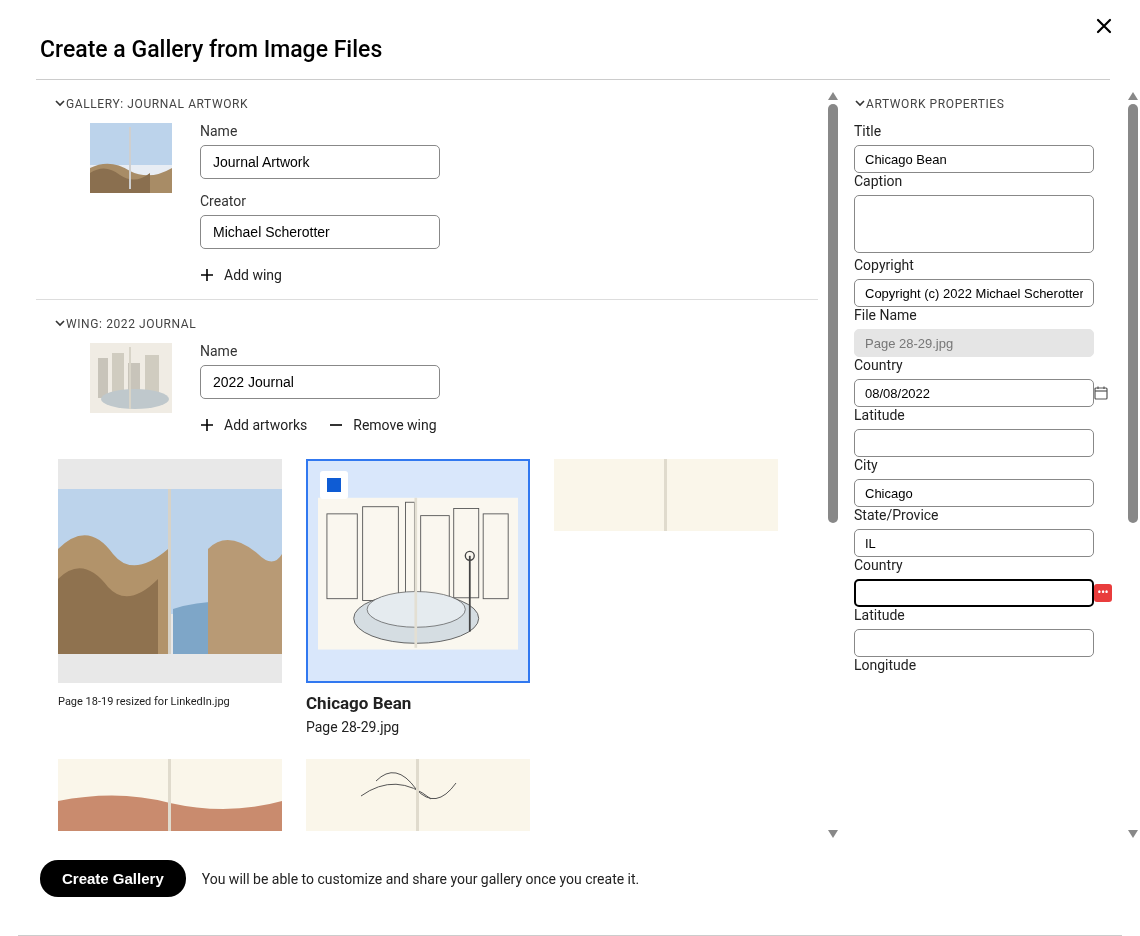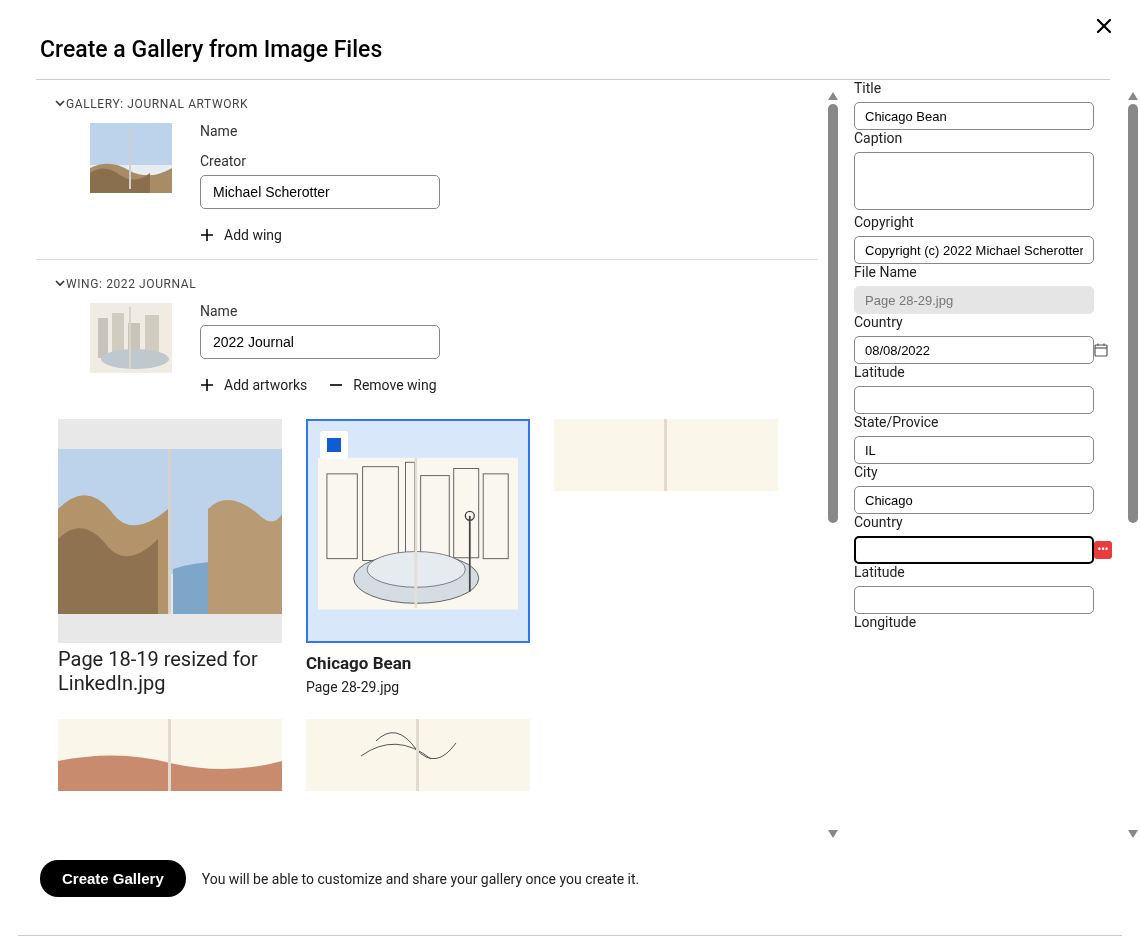--- a/index.html
+++ b/index.html
@@ -195,23 +195,23 @@
     border-radius: 3px;
     display: flex;
     align-items: center;
     justify-content: center;
   }
   .artwork-tile .check-inner {
     width: 14px; height: 14px; background: #0f5cd4;
   }
   .artwork-tile svg { width: 100%; height: 100%; }
   .artwork-title {
-    font-size: 20px;
+    font-size: 11px;
     color: #222;
-    margin-top: 4px;
+    margin-top: 12px;
   }
   .artwork-title.selected-name {
     font-size: 17px;
     font-weight: 700;
     margin-top: 10px;
   }
   .artwork-sub {
     font-size: 14px;
     color: #222;
     margin-top: 6px;
@@ -339,20 +339,21 @@
               <rect width="82" height="70" fill="#e8edf4"></rect>
               <rect x="0" y="0" width="82" height="42" fill="#bcd3eb"></rect>
               <path d="M0 45 Q20 35 40 48 Q60 58 82 45 L82 70 L0 70 Z" fill="#a88c66"></path>
               <path d="M0 50 Q15 40 30 52 Q45 62 60 50 L60 70 L0 70 Z" fill="#8a6f4f"></path>
               <rect x="39" y="4" width="2" height="62" fill="#cfcfcf"></rect>
             </svg>
           </div>
           <div class="field-col">
             <div class="field">
               <div class="field-label">Name</div>
+              <input class="field-input field-input-wide" value="Journal Artwork" style="">
             </div>
             <div class="field">
               <div class="field-label">Creator</div>
               <input class="field-input field-input-wide" value="Michael Scherotter" style="">
             </div>
             <div class="action-row">
               <div class="action-btn">
                 <svg viewBox="0 0 14 14">
                     <path d="M7 1 V13 M1 7 H13" stroke="#000" stroke-width="1.6"></path>
                   </svg>
@@ -486,20 +487,28 @@
         <div class="scroll-arrow arrow-up"></div>
         <div class="scroll-track">
           <div class="scroll-thumb"></div>
         </div>
         <div class="scroll-arrow arrow-down"></div>
       </div>
     </div>
 
     <div class="side-panel">
       <div class="side-content">
+        <div class="section-header" style="padding-left:0">
+          <span class="chev">
+            <svg viewBox="0 0 12 12">
+                <path d="M2 4 L6 8 L10 4" stroke="#333" stroke-width="1.6" fill="none"></path>
+              </svg>
+          </span>
+          <span class="label">ARTWORK PROPERTIES</span>
+        </div>
 
         <div class="prop-field">
           <div class="prop-label">Title</div>
           <input class="prop-input" value="Chicago Bean" style="">
         </div>
 
         <div class="prop-field">
           <div class="prop-label">Caption</div>
           <textarea class="prop-textarea" style=""></textarea>
         </div>
@@ -526,27 +535,27 @@
             </svg>
           </div>
         </div>
 
         <div class="prop-field">
           <div class="prop-label">Latitude</div>
           <input class="prop-input" value="" style="">
         </div>
 
         <div class="prop-field">
+          <div class="prop-label">City</div>
+          <input class="prop-input" value="Chicago" style="">
+        </div>
+
+        <div class="prop-field">
           <div class="prop-label">State/Provice</div>
           <input class="prop-input" value="IL" style="">
-        </div>
-
-        <div class="prop-field">
-          <div class="prop-label">City</div>
-          <input class="prop-input" value="Chicago" style="">
         </div>
 
         <div class="prop-field">
           <div class="prop-label">Country</div>
           <div class="prop-country">
             <input class="prop-input" value="" style="">
             <div class="menu-ic">
                 <span>•••</span>
               </div>
           </div>

